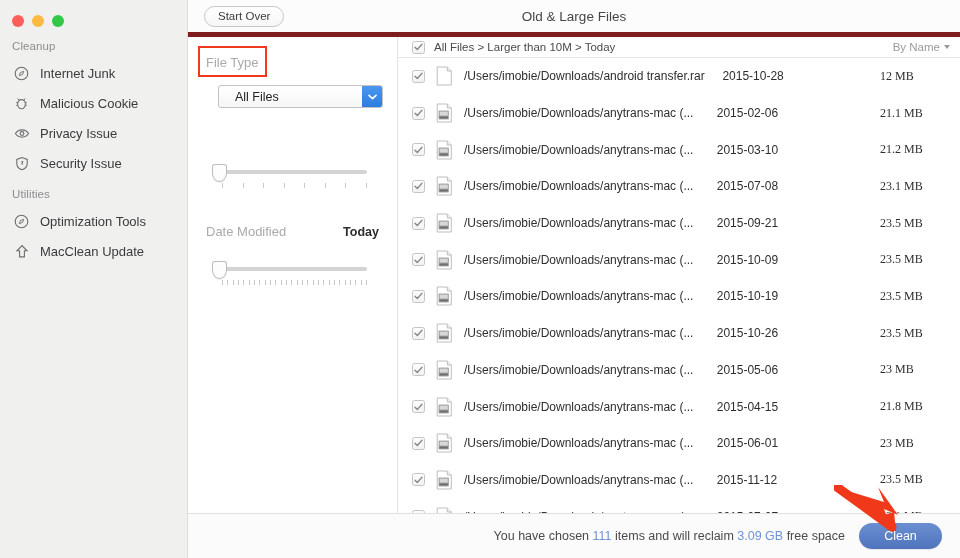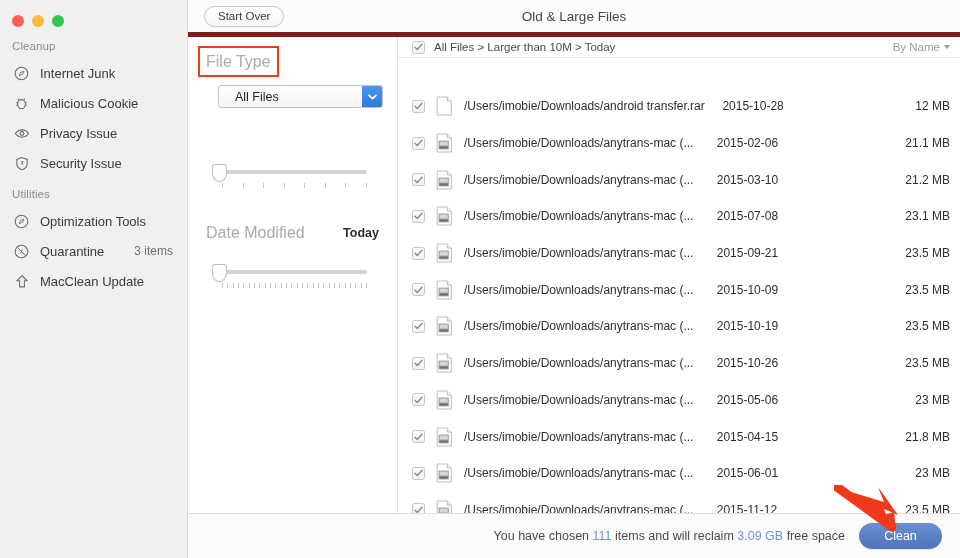--- a/index.html
+++ b/index.html
@@ -105,21 +105,21 @@
 
   
   .filters {
     width: 210px; flex: 0 0 210px;
     border-right: 1px solid #e2e2e2;
     background: #ffffff;
     padding: 0 18px;
     position: relative;
   }
   .f-label {
-    font-size: 16px;
+    font-size: 13px;
     color: #aaaaaa;
     margin-top: 0;
   }
   .boxed { position: relative; display: inline-block; }
   .boxed::after {
     content: "";
     position: absolute;
     left: -8px; top: -7px; right: -8px; bottom: -6px;
     border: 2.5px solid #f0391a;
     pointer-events: none;
@@ -176,21 +176,20 @@
   .ticks { position: absolute; left: 10px; right: 0; top: 19px; display: flex; justify-content: space-between; }
   .ticks i { display:block; width:1px; height:5px; background:#c9c9c9; }
 
   
   .list {
     flex: 1 1 auto;
     background: #ffffff;
     display: flex; flex-direction: column;
     min-width: 0;
     overflow: hidden;
-    gap: 30px;
   }
   .list-head {
     height: 21px; flex: 0 0 21px;
     display: flex; align-items: center;
     border-bottom: 1px solid #e6e6e6;
     padding: 0 10px 0 14px;
     background: #ffffff;
   }
   .crumb { font-size: 11.5px; color: #4a4a4a; margin-left: 9px; }
   .sort { margin-left: auto; font-size: 11.5px; color: #9a9a9a; display:flex; align-items:center; gap:4px; cursor: default; }
@@ -209,21 +208,21 @@
     width: 13px; height: 13px; flex: 0 0 13px;
     border: 1px solid #c4c4c4;
     border-radius: 2.5px;
     background: linear-gradient(#fdfdfd, #f2f2f2);
     display: flex; align-items: center; justify-content: center;
   }
   .cbx svg { display:block; }
   .ficon { width: 17px; height: 20px; flex: 0 0 17px; margin-left: 11px; position: relative; }
   .fname { margin-left: 11px; white-space: nowrap; overflow: hidden; }
   .fdate { width: 140px; flex: 0 0 140px; text-align: left; }
-  .fsize { margin-left: auto; text-align: right; }
+  .fsize { margin-left: auto; text-align: left; font-family: Liberation Serif, serif; }
 
   
   .bottom {
     position: absolute;
     left: 0; right: 0; bottom: 0;
     height: 45px;
     background: #fbfbfb;
     border-top: 1px solid #e0e0e0;
     display: flex; align-items: center; justify-content: flex-end;
     padding-right: 18px;
@@ -312,31 +311,20 @@
     <div class="nav-item">
       <span class="ico">
         <svg width="15" height="15" viewBox="0 0 15 15" fill="none" stroke="#6d6d6d" stroke-width="1.1">
           <circle cx="7.5" cy="7.5" r="6.3"></circle>
           <path d="M9.7 5.3 6.4 6.6 5.3 9.7l3.3-1.3z" stroke-width=".9"></path>
         </svg>
       </span>
       <span>Optimization Tools</span>
     </div>
 
-    <div class="nav-item">
-      <span class="ico">
-        <svg width="15" height="15" viewBox="0 0 15 15" fill="none" stroke="#6d6d6d" stroke-width="1.1">
-          <circle cx="7.5" cy="7.5" r="6.3"></circle>
-          <path d="M3.2 3.2l8.6 8.6" stroke-width="1"></path>
-          <path d="M6 6.3h3M6 8.7h3" stroke-width=".7"></path>
-        </svg>
-      </span>
-      <span>Quarantine</span>
-      <span class="badge">3 items</span>
-    </div>
 
     <div class="nav-item">
       <span class="ico">
         <svg width="14" height="15" viewBox="0 0 14 15" fill="none" stroke="#6d6d6d" stroke-width="1.1">
           <path d="M7 1.6 2 6.8h2.6v6.1h4.8V6.8H12z"></path>
         </svg>
       </span>
       <span>MacClean Update</span>
     </div>
   </div>

